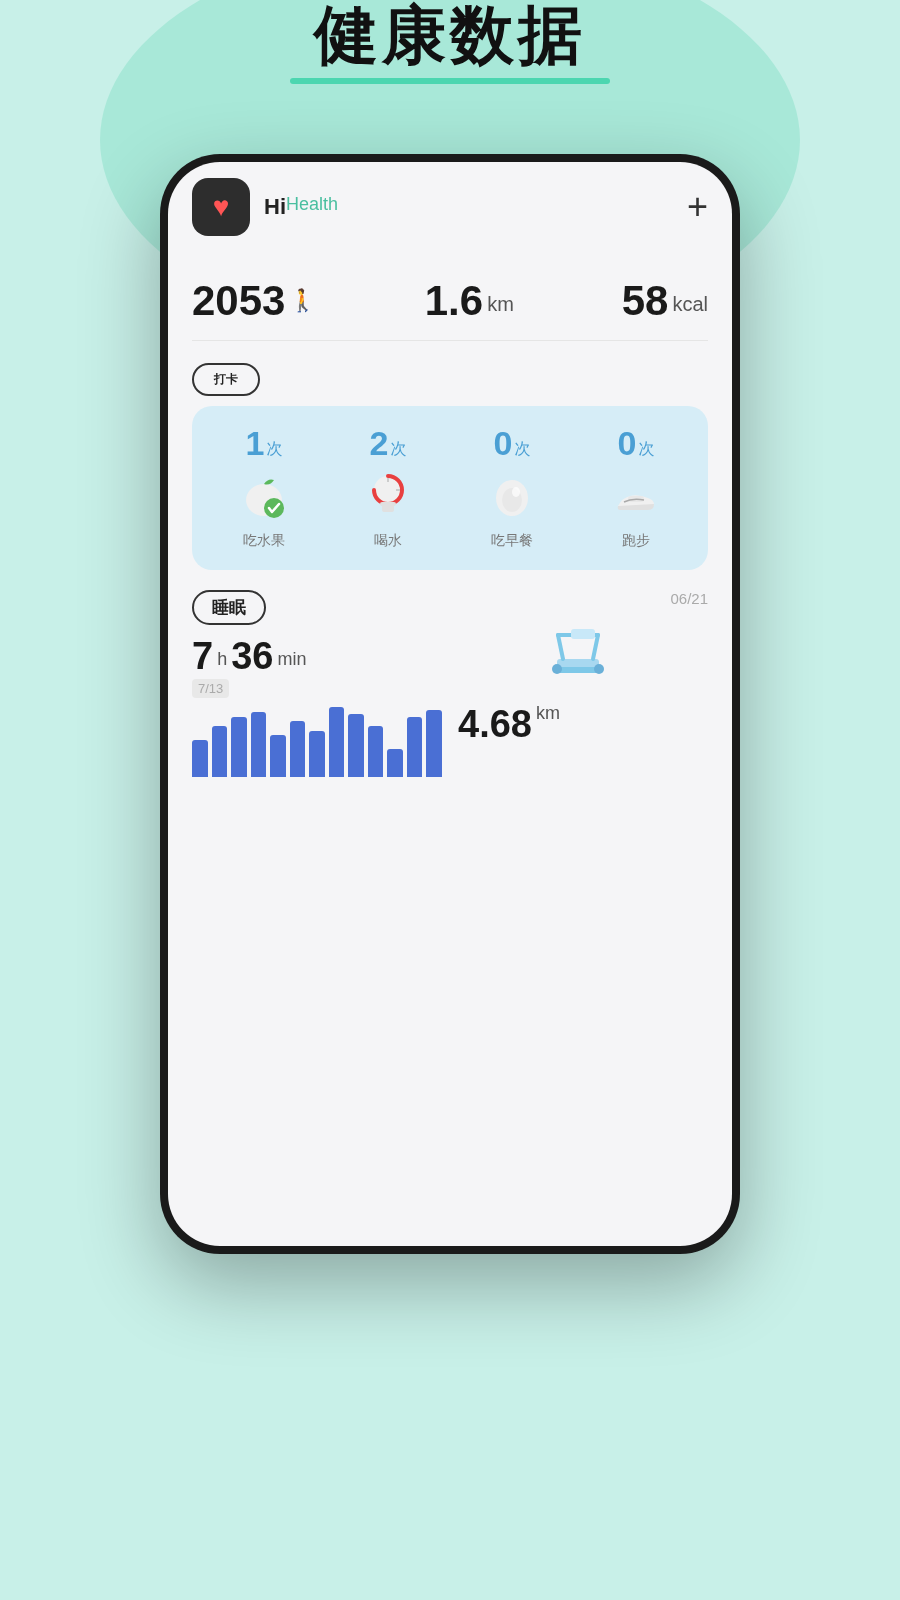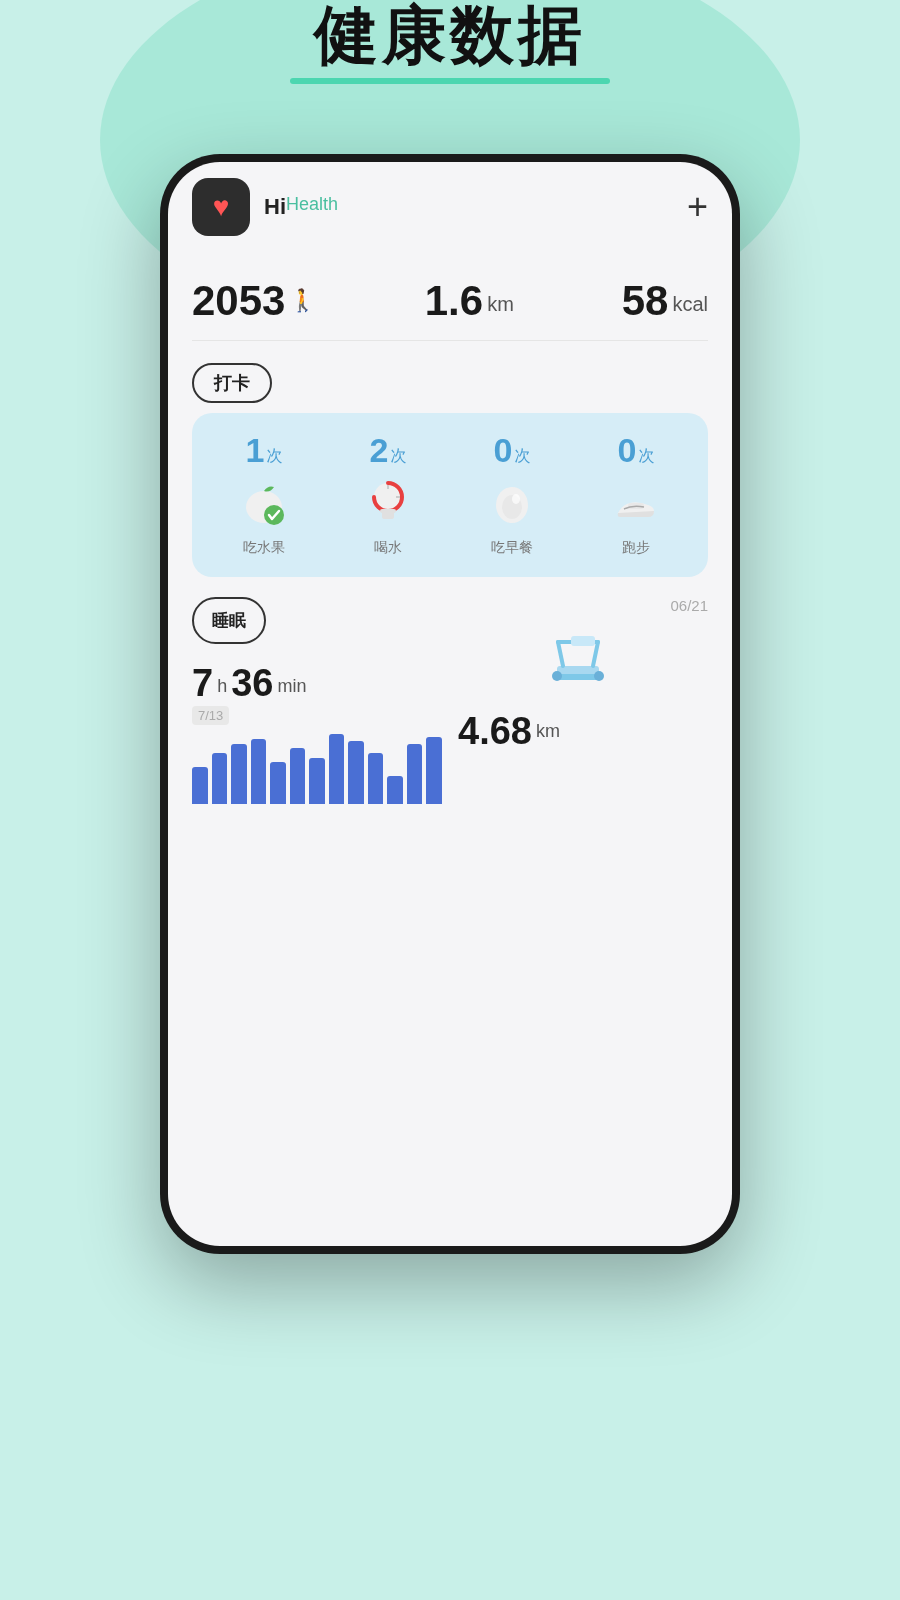--- a/index.html
+++ b/index.html
@@ -260,21 +260,21 @@
       margin: 8px 0;
     }
 
     
     .tag-btn {
       display: inline-flex;
       align-items: center;
       border: 2px solid #333;
       border-radius: 50px;
       padding: 6px 20px;
-      font-size: 18px;
+      font-size: 12px;
       font-weight: 600;
       color: #222;
       margin: 14px 0 10px;
     }
 
     
     .checkin-grid {
       background: #d6edf7;
       border-radius: 20px;
       padding: 20px 16px;
@@ -337,25 +337,25 @@
 
     .exercise-section {
       flex: 1;
     }
 
     .section-tag {
       display: inline-flex;
       align-items: center;
       border: 2px solid #333;
       border-radius: 50px;
-      padding: 10px 18px;
+      padding: 4px 18px;
       font-size: 17px;
       font-weight: 600;
       color: #222;
-      margin-bottom: 20px;
+      margin-bottom: 12px;
     }
 
     .sleep-data {
       display: flex;
       align-items: flex-end;
       gap: 4px;
       margin-bottom: 4px;
     }
 
     .sleep-hours {
@@ -606,21 +606,21 @@
 
               <line x1="15" y1="20" x2="55" y2="20" stroke="#7ec8e8" stroke-width="4" stroke-linecap="round"></line>
 
               <rect x="28" y="14" width="24" height="10" rx="3" fill="#c8e8f8"></rect>
 
               <circle cx="14" cy="54" r="5" fill="#6ab0d8"></circle>
 
               <circle cx="56" cy="54" r="5" fill="#6ab0d8"></circle>
             </svg>
           </div>
-          <div style="display:flex; align-items:center; gap:4px; margin-top:8px;">
+          <div style="display:flex; align-items:flex-start; gap:4px; margin-top:8px;">
             <span class="exercise-distance">4.68</span>
             <span class="exercise-unit">km</span>
           </div>
         </div>
 
       </div>
 
     </div>
   </div>
 </div>

